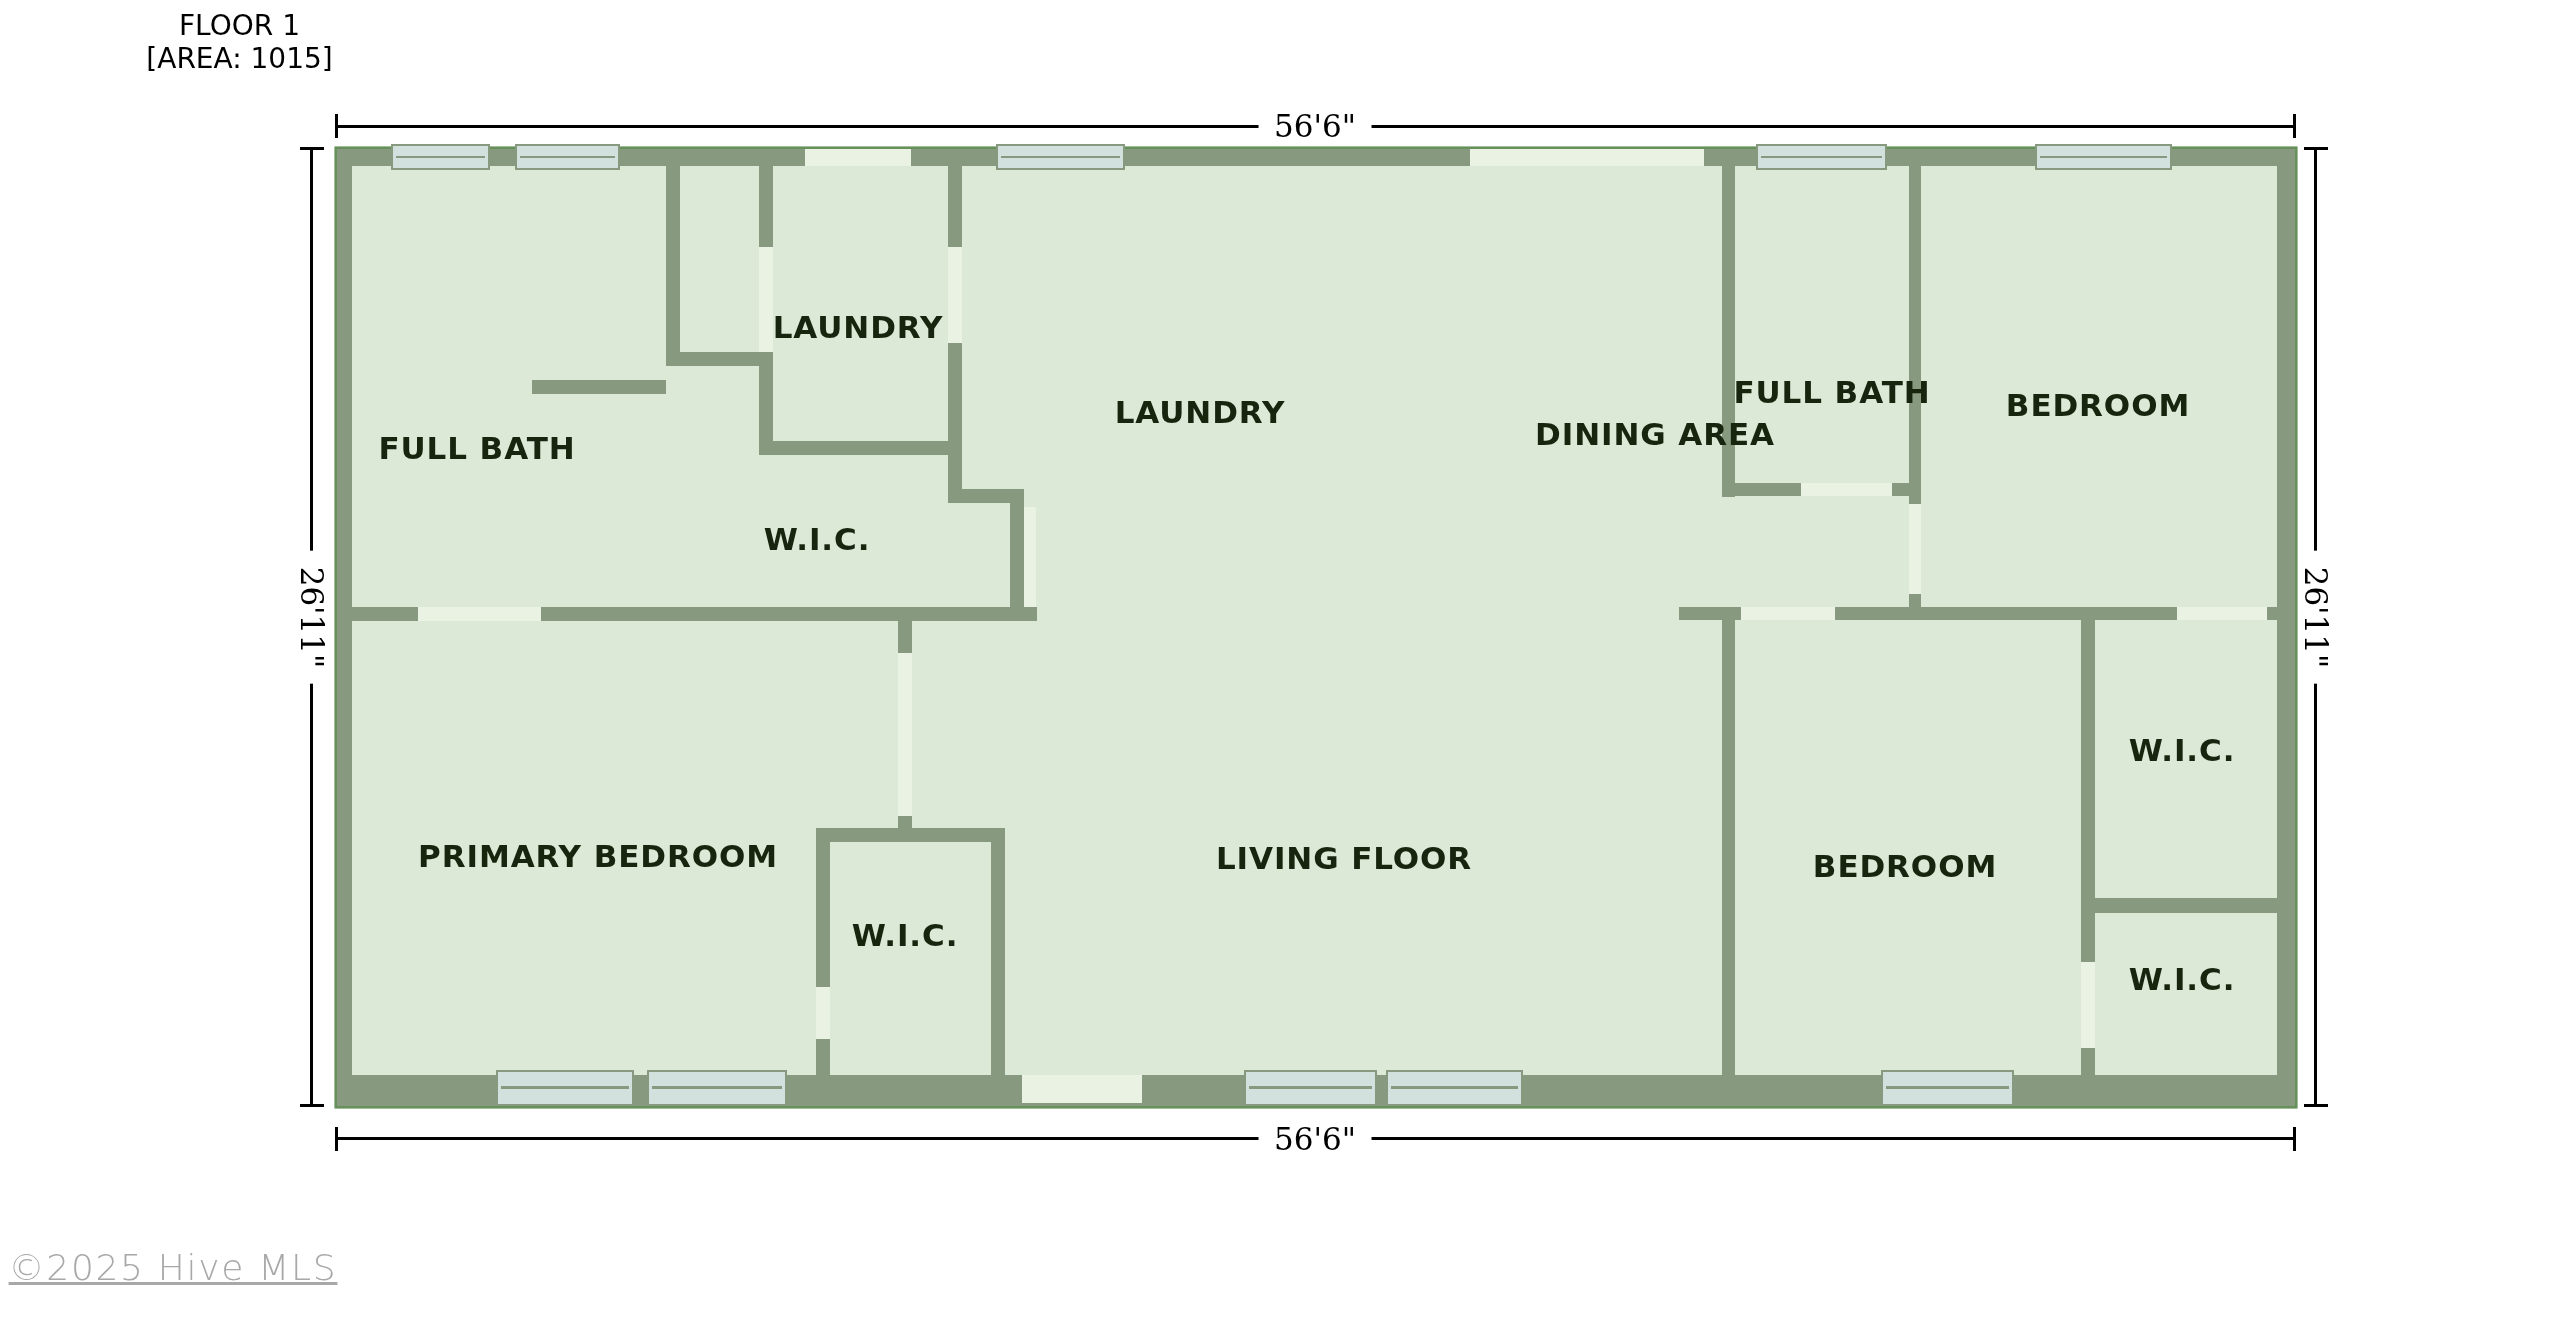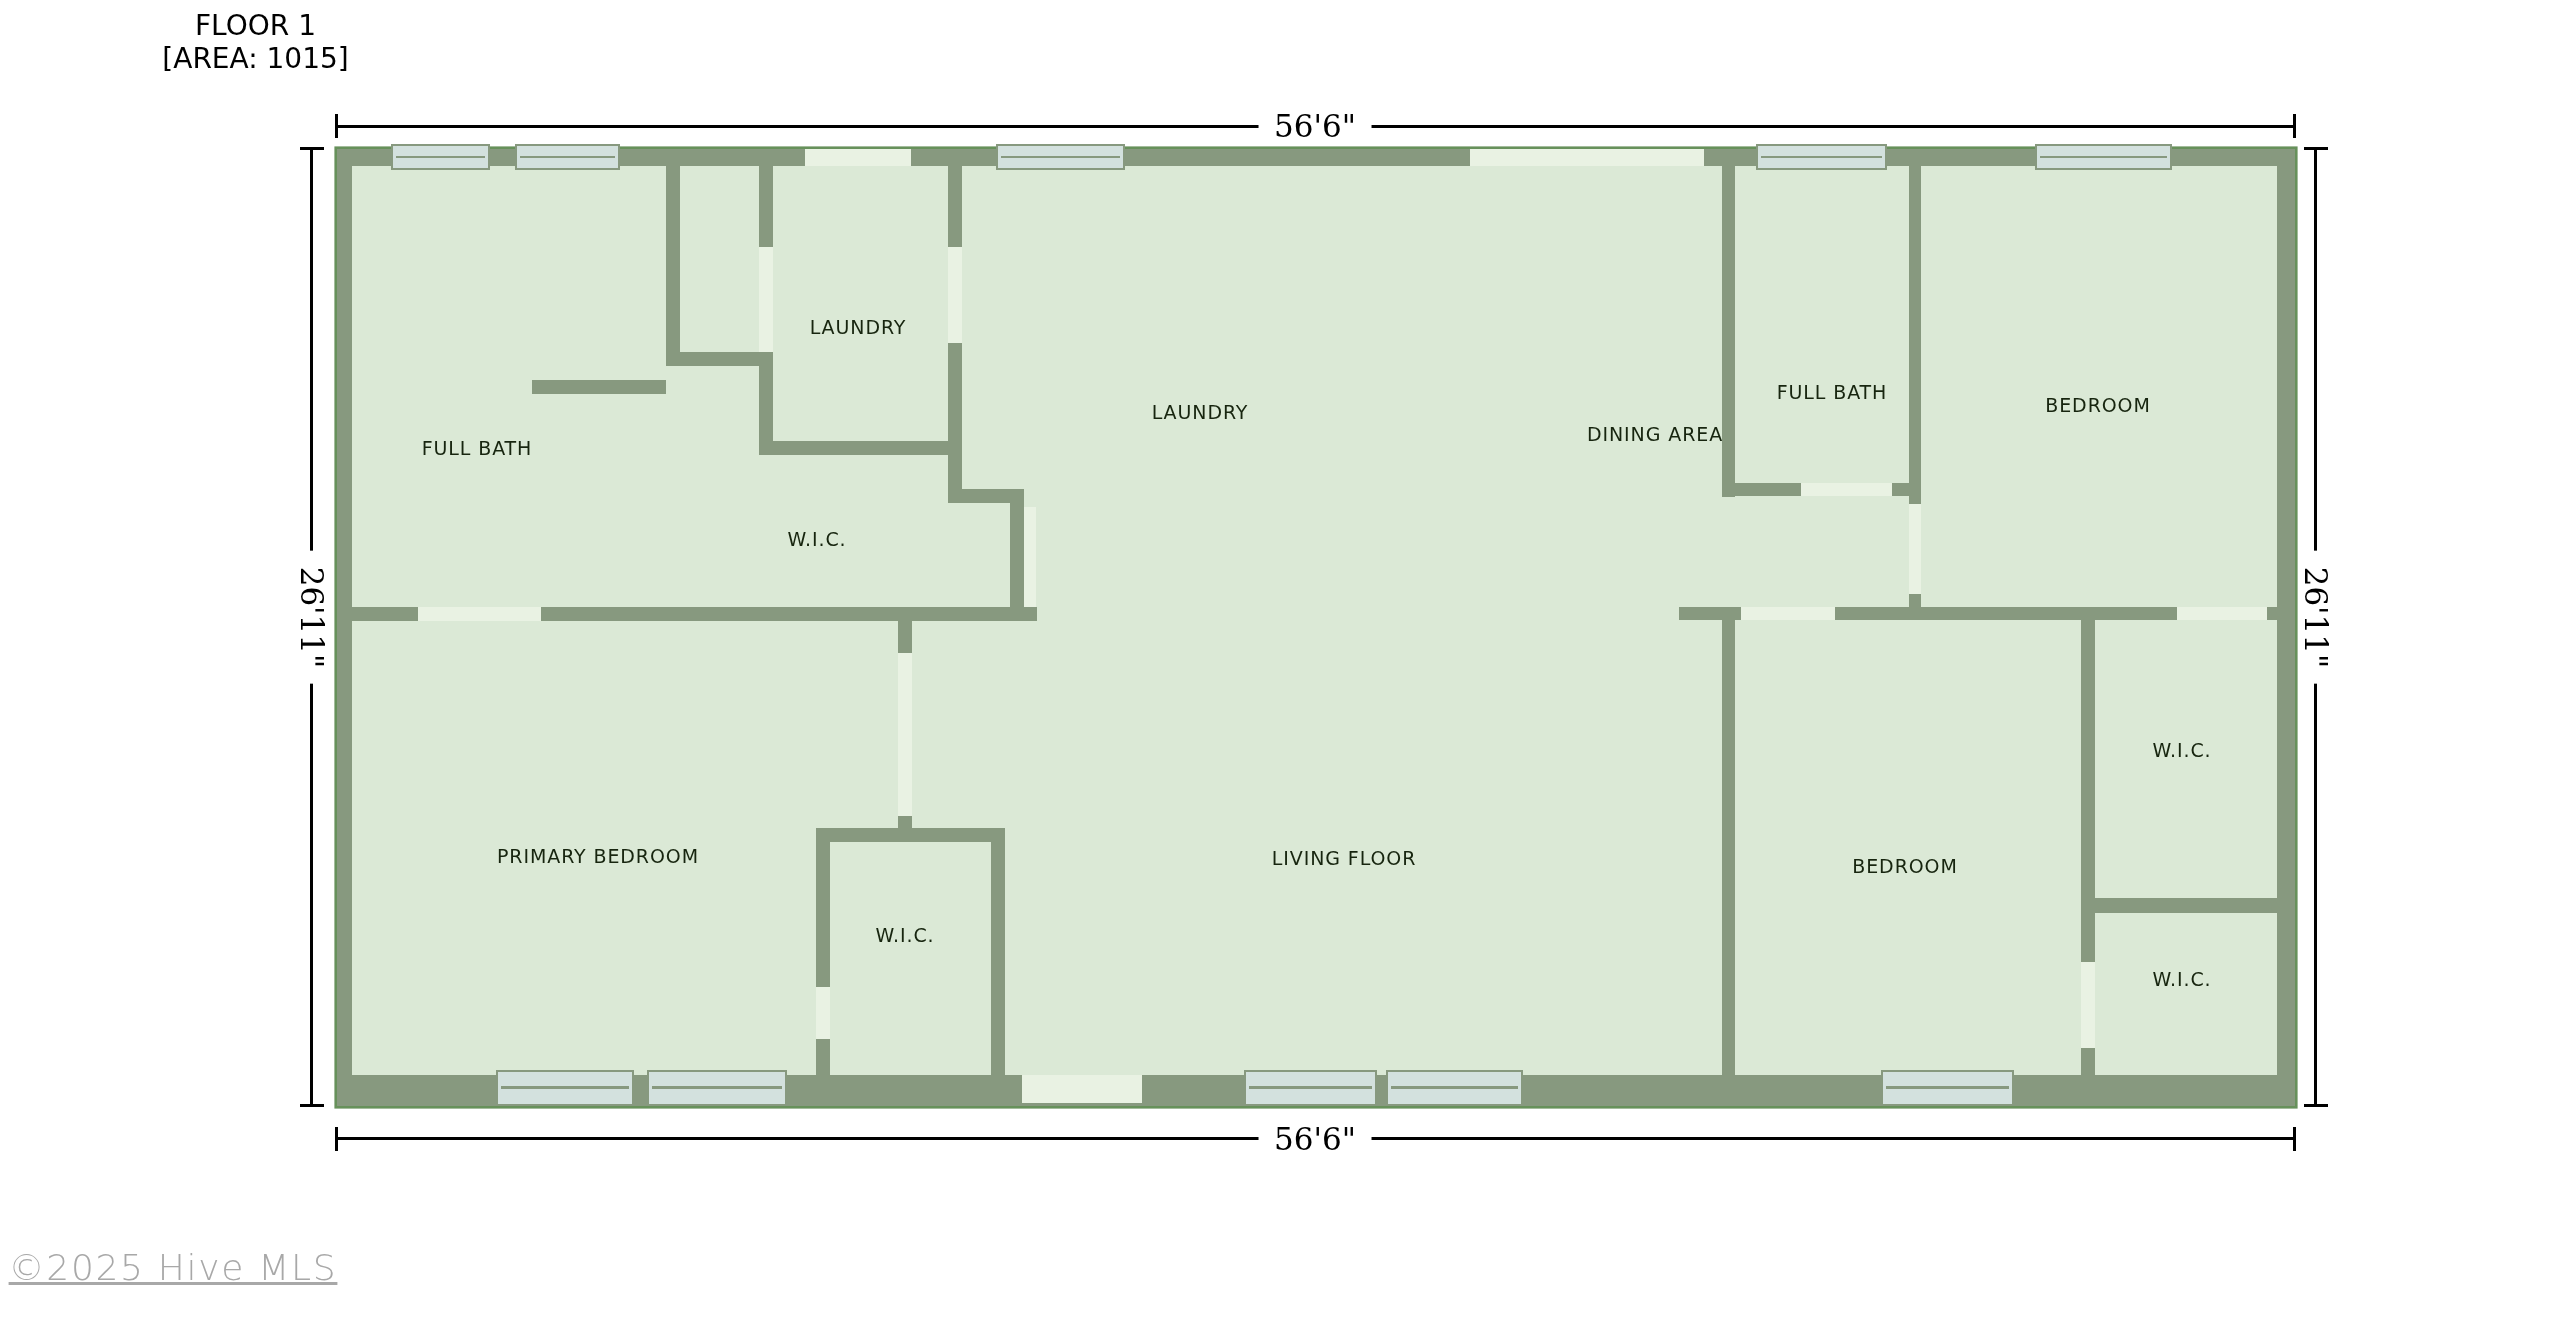--- a/index.html
+++ b/index.html
@@ -3,33 +3,33 @@
 <meta charset="utf-8">
 <style>
   :root{
     --wall:#87997f; --floor:#dbe9d6; --opening:#e9f2e3;
     --win-fill:#d3e1de; --win-frame:#87997f; --outline:#67915b;
     --label:#17250f; --dim:#000; --wm:#a8a8a8; --bg:#fff;
   }
   html,body{margin:0;padding:0;background:var(--bg);}
   .canvas{position:relative;width:2576px;height:1331px;background:var(--bg);
           font-family:"DejaVu Sans", sans-serif;overflow:hidden;}
-  .title{position:absolute;left:84px;top:8.6px;width:343px;text-align:center;
+  .title{position:absolute;left:68px;top:8.6px;width:343px;text-align:center;
          font-size:28px;line-height:33px;color:#000;}
   .plan-exterior{position:absolute;background:var(--wall);
                  box-shadow:0 0 0 2.6px var(--outline);}
   .plan-floor{position:absolute;background:var(--floor);}
   .wall{position:absolute;background:var(--wall);}
   .opening{position:absolute;background:var(--opening);}
   .window{position:absolute;background:var(--win-fill);border:2.6px solid var(--win-frame);
           box-sizing:border-box;}
   .window::after{content:"";position:absolute;left:3.4px;right:3.4px;top:45%;height:2.6px;
           background:var(--win-frame);}
   .room-label{position:absolute;transform:translate(-50%,-50%);white-space:nowrap;
-          font-size:19px;letter-spacing:0.9px;color:var(--label);}
+          font-size:31px;letter-spacing:0.9px;color:var(--label);font-weight:bold;}
   .dim-line{position:absolute;background:var(--dim);}
   .dim-tick{position:absolute;background:var(--dim);}
   .dim-label{position:absolute;transform:translate(-50%,-50%);background:var(--bg);
           font-family:"DejaVu Serif", serif;font-size:31px;color:var(--dim);
           padding:0 15.5px;white-space:nowrap;}
   .dim-label.vertical{writing-mode:vertical-rl;padding:15.5px 0;}
   .watermark{position:absolute;left:8.6px;top:1247px;font-size:36px;font-weight:300;
           color:var(--wm);letter-spacing:1.7px;text-decoration:underline;}
 </style>
 </head>

